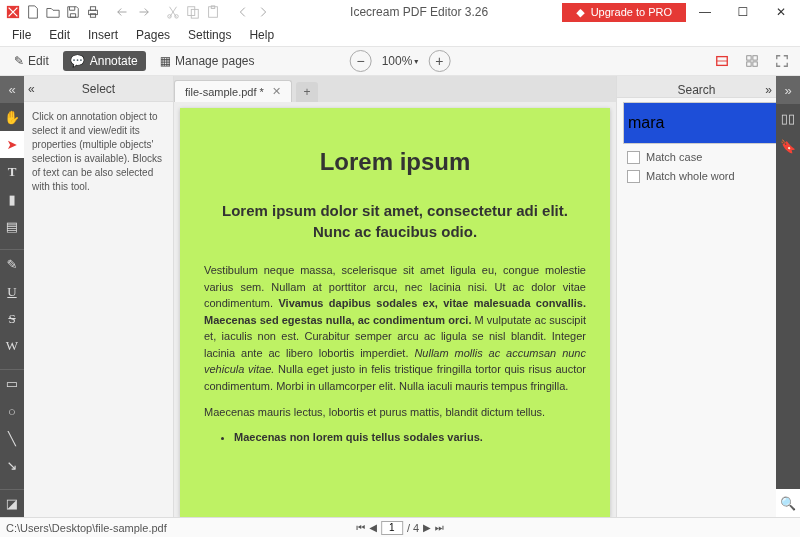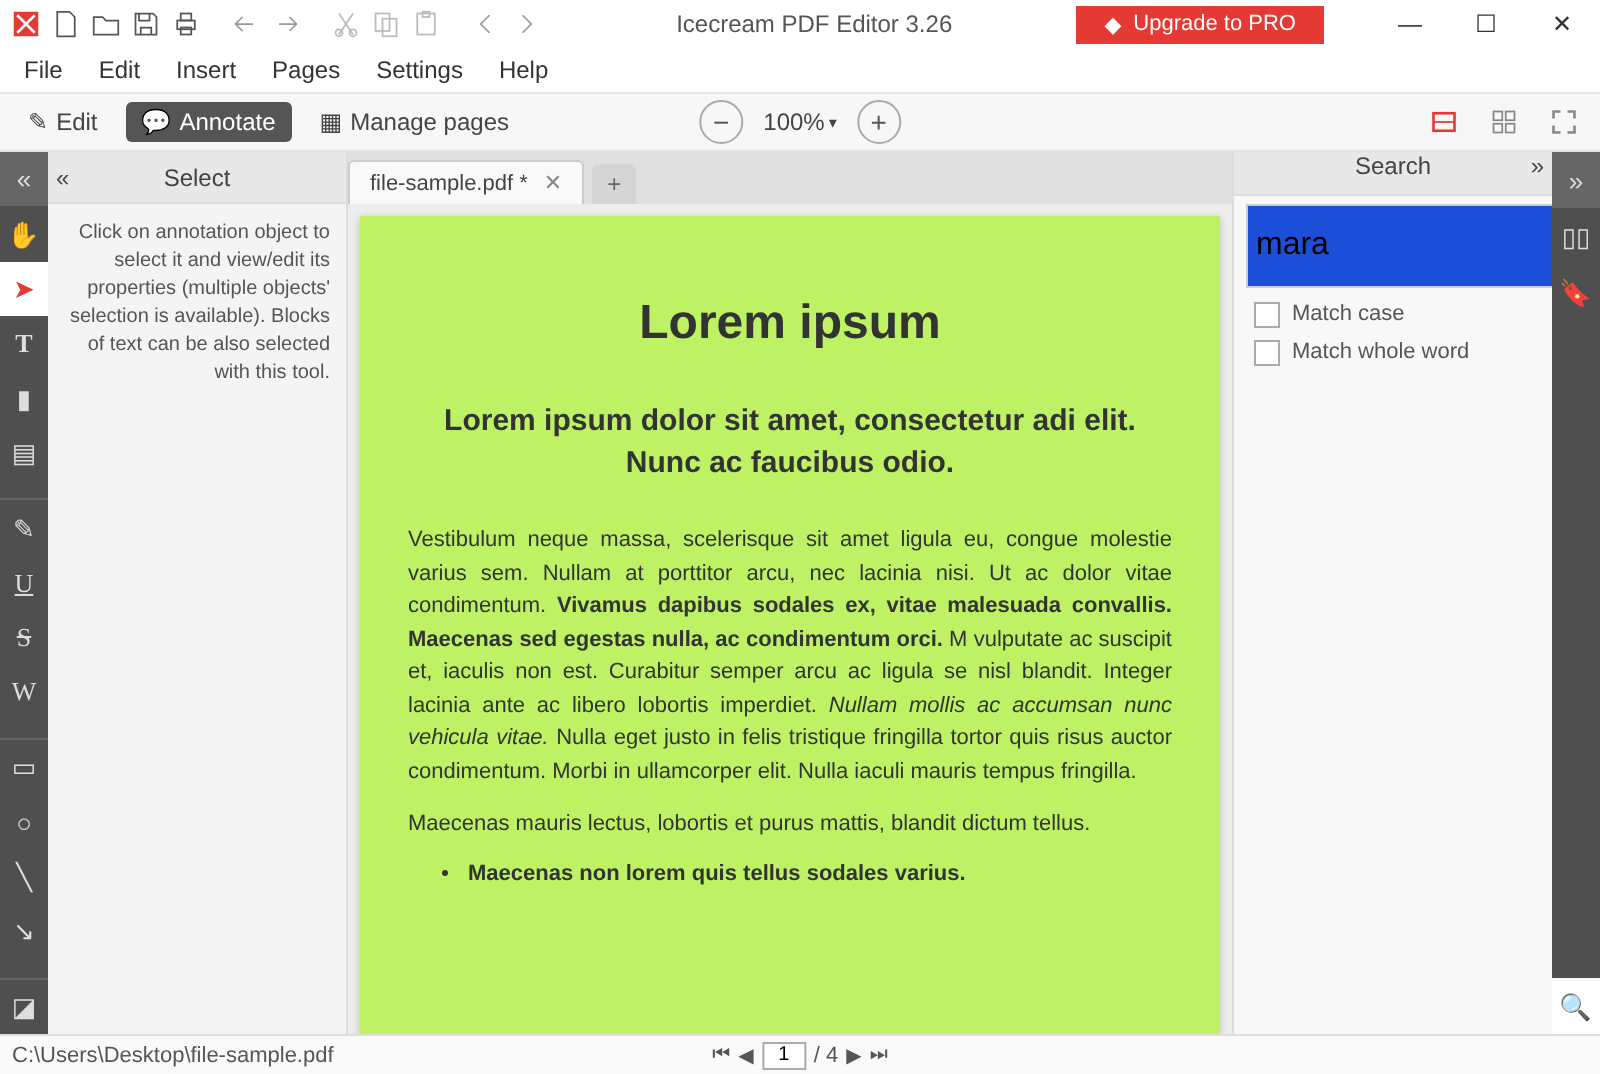--- a/index.html
+++ b/index.html
@@ -1,17 +1,17 @@
 <!DOCTYPE html>
 <html><head>
 <meta charset="utf-8">
 <style>
 * { margin: 0; padding: 0; box-sizing: border-box; font-family: "Segoe UI", Arial, sans-serif; }
 body { width: 800px; height: 537px; background: #fff; overflow: hidden; font-size: 12px; color: #333; }
-.titlebar { height: 24px; display: flex; align-items: center; background: #fff; gap: 24px; }
+.titlebar { height: 24px; display: flex; align-items: center; background: #fff; }
 .titlebar .qat { display: flex; gap: 2px; padding: 0 4px; align-items: center; }
 .titlebar .qat .ico { width: 18px; height: 18px; display: flex; align-items: center; justify-content: center; color: #666; }
 .titlebar .title { flex: 1; text-align: center; color: #555; font-size: 12px; }
 .titlebar .upgrade { background: #e53935; color: #fff; padding: 3px 14px; font-size: 11px; display: flex; align-items: center; gap: 6px; }
 .titlebar .winbtns { display: flex; }
 .titlebar .winbtns div { width: 38px; height: 24px; display: flex; align-items: center; justify-content: center; color: #333; }
 .menubar { height: 22px; display: flex; align-items: center; padding: 0 4px; gap: 2px; }
 .menubar span { padding: 2px 8px; font-size: 12px; color: #333; }
 .modebar { height: 30px; background: #f7f7f7; border-top: 1px solid #e5e5e5; border-bottom: 1px solid #e5e5e5; display: flex; align-items: center; padding: 0 6px; gap: 6px; }
 .modebar .mbtn { display: flex; align-items: center; gap: 4px; padding: 3px 8px; border-radius: 3px; font-size: 12px; color: #444; }
@@ -22,37 +22,37 @@
 .modebar .zval { padding: 2px 6px; font-size: 12px; color: #444; display: flex; align-items: center; gap: 2px; }
 .modebar .rightico { width: 24px; height: 24px; display: flex; align-items: center; justify-content: center; color: #e53935; }
 .modebar .rightico.gray { color: #888; }
 .main { display: flex; height: 441px; }
 .ltools { width: 24px; background: #4f4f4f; display: flex; flex-direction: column; }
 .ltools div { height: 27.5px; display: flex; align-items: center; justify-content: center; color: #ddd; font-size: 13px; }
 .ltools div.sel { background: #fff; color: #e53935; }
 .lpanel { width: 150px; background: #f4f4f4; border-right: 1px solid #ddd; display: flex; flex-direction: column; }
 .lpanel .phead { height: 26px; background: #e8e8e8; display: flex; align-items: center; justify-content: center; font-size: 12px; color: #444; position: relative; border-bottom: 1px solid #ddd; }
 .lpanel .phead .coll { position: absolute; left: 4px; }
-.lpanel .pbody { padding: 8px; font-size: 10px; color: #555; text-align: right; line-height: 1.4; }
+.lpanel .pbody { padding: 8px; font-size: 10px; color: #555; text-align: left; line-height: 1.4; }
 .center { flex: 1; display: flex; flex-direction: column; background: #ededed; min-width: 0; }
 .tabs { height: 26px; background: #e0e0e0; display: flex; align-items: flex-end; }
 .tabs .tab { background: #f9f9f9; padding: 4px 10px; font-size: 11px; color: #444; border-radius: 3px 3px 0 0; display: flex; align-items: center; gap: 8px; border: 1px solid #ccc; border-bottom: none; }
 .tabs .tab .x { color: #888; font-size: 11px; }
 .tabs .plus { width: 22px; height: 20px; background: #d5d5d5; margin-left: 4px; border-radius: 3px 3px 0 0; display: flex; align-items: center; justify-content: center; color: #666; }
 .docwrap { flex: 1; overflow: hidden; display: flex; justify-content: center; padding: 6px 0 0 0; position: relative; }
 .page { background: #bef264; width: 430px; box-shadow: 0 1px 4px rgba(0,0,0,0.2); padding: 24px 24px; overflow: hidden; }
 .page h1 { font-size: 24px; font-weight: bold; text-align: center; margin: 16px 0 24px; }
 .page h2 { font-size: 15px; font-weight: bold; text-align: center; margin: 0 0 20px; line-height: 1.4; }
 .page p { font-size: 11px; line-height: 1.5; margin-bottom: 10px; text-align: justify; }
 .page p .b { font-weight: bold; }
 .page p .i { font-style: italic; }
 .page ul { margin: 4px 0 0 30px; }
 .page ul li { font-size: 11px; font-weight: bold; }
 .rpanel { width: 160px; background: #f8f8f8; border-left: 1px solid #ddd; display: flex; flex-direction: column; }
-.rpanel .phead { height: 22px; background: #e8e8e8; display: flex; align-items: flex-start; justify-content: center; font-size: 12px; color: #444; position: relative; border-bottom: 1px solid #ddd; }
+.rpanel .phead { height: 22px; background: #e8e8e8; display: flex; align-items: flex-end; justify-content: center; font-size: 12px; color: #444; position: relative; border-bottom: 1px solid #ddd; }
 .rpanel .phead .coll { position: absolute; right: 4px; }
 .rpanel .srow { display: flex; align-items: center; padding: 4px 6px; gap: 4px; }
 .rpanel .sinput { flex: 1; border: 1px solid #ccc; padding: 20px 4px; font-size: 16px; height: 20px; background: #1d4ed8; }
 .rpanel .sico { width: 16px; color: #666; text-align: center; }
 .rpanel .chk { display: flex; align-items: flex-start; gap: 6px; padding: 3px 10px; font-size: 11px; color: #555; }
 .rpanel .chk .box { width: 13px; height: 13px; border: 1px solid #aaa; background: #fff; }
 .rpanel .nores { padding: 8px 10px; font-size: 11px; font-weight: bold; color: #333; border-top: 1px solid #ddd; margin-top: 4px; }
 .rtools { width: 24px; background: #4f4f4f; display: flex; flex-direction: column; }
 .rtools div { height: 28px; display: flex; align-items: center; justify-content: center; color: #ddd; font-size: 13px; }
 .rtools div.sel { background: #fff; color: #e53935; }

